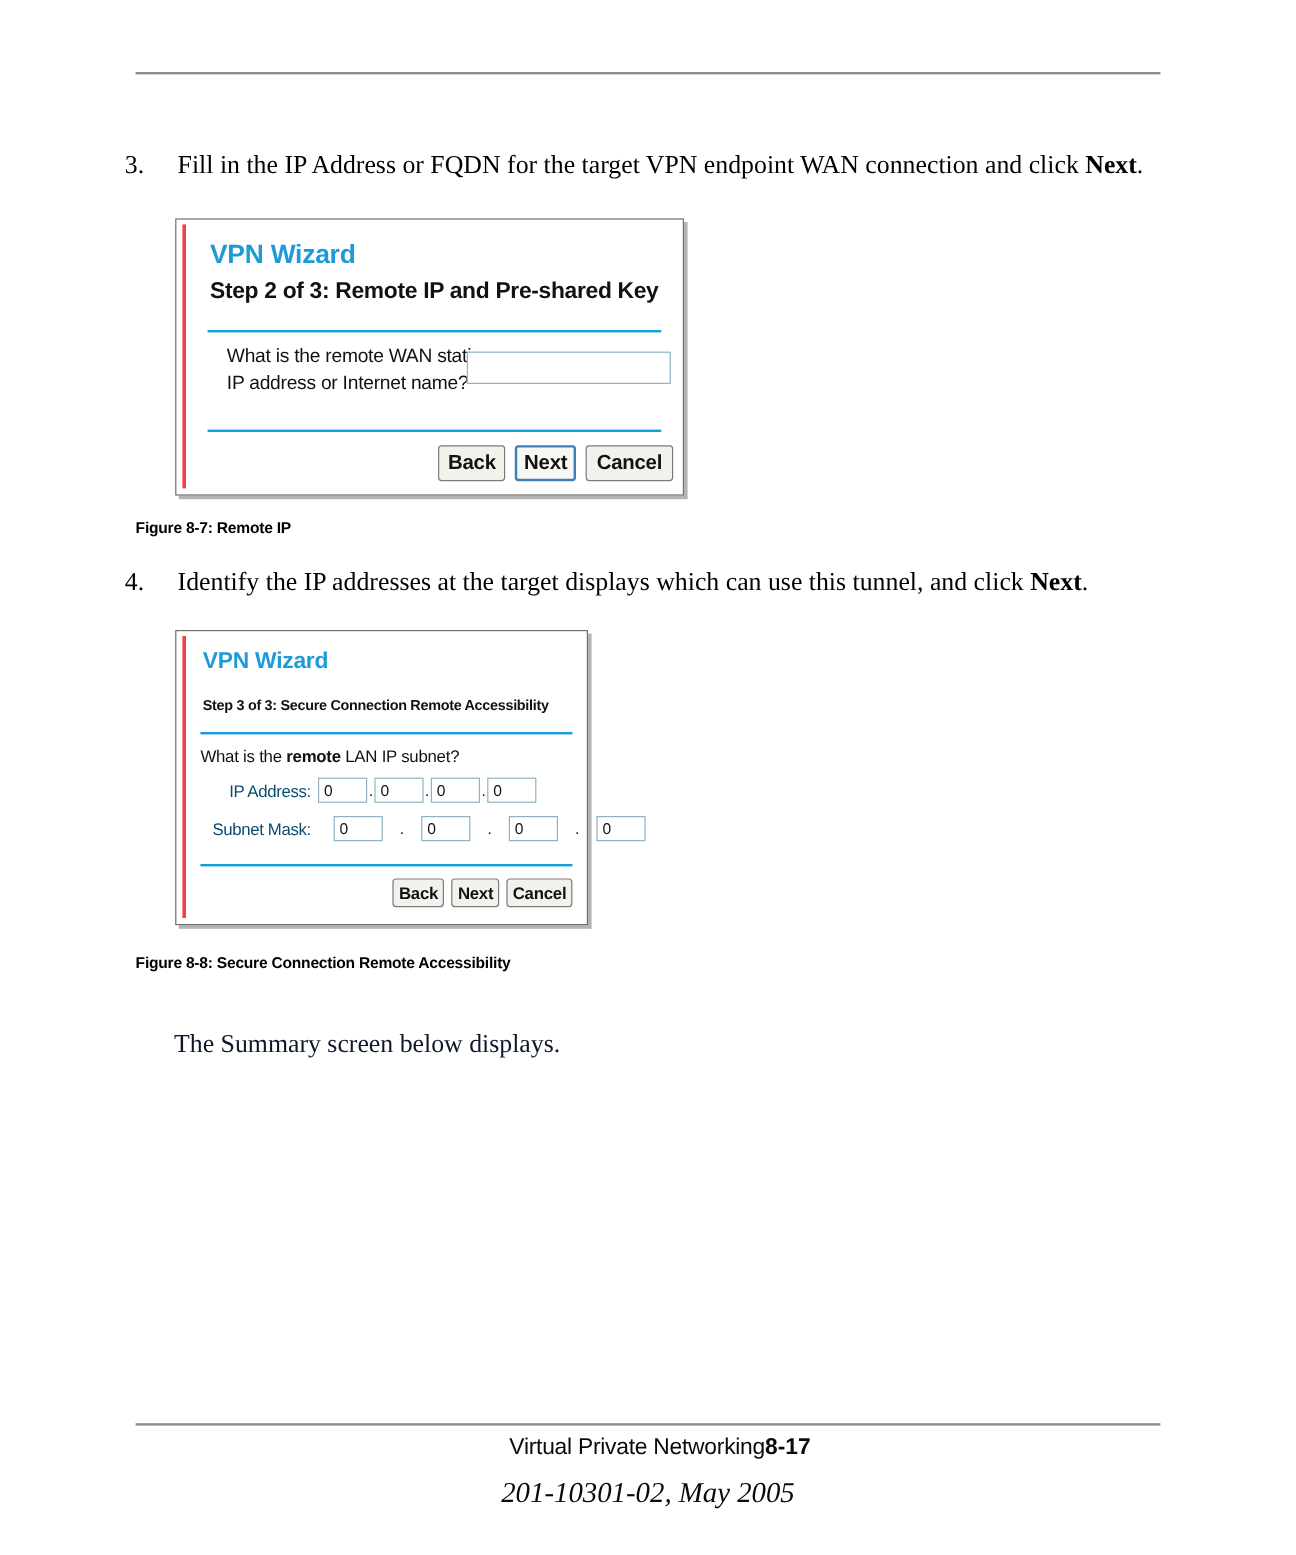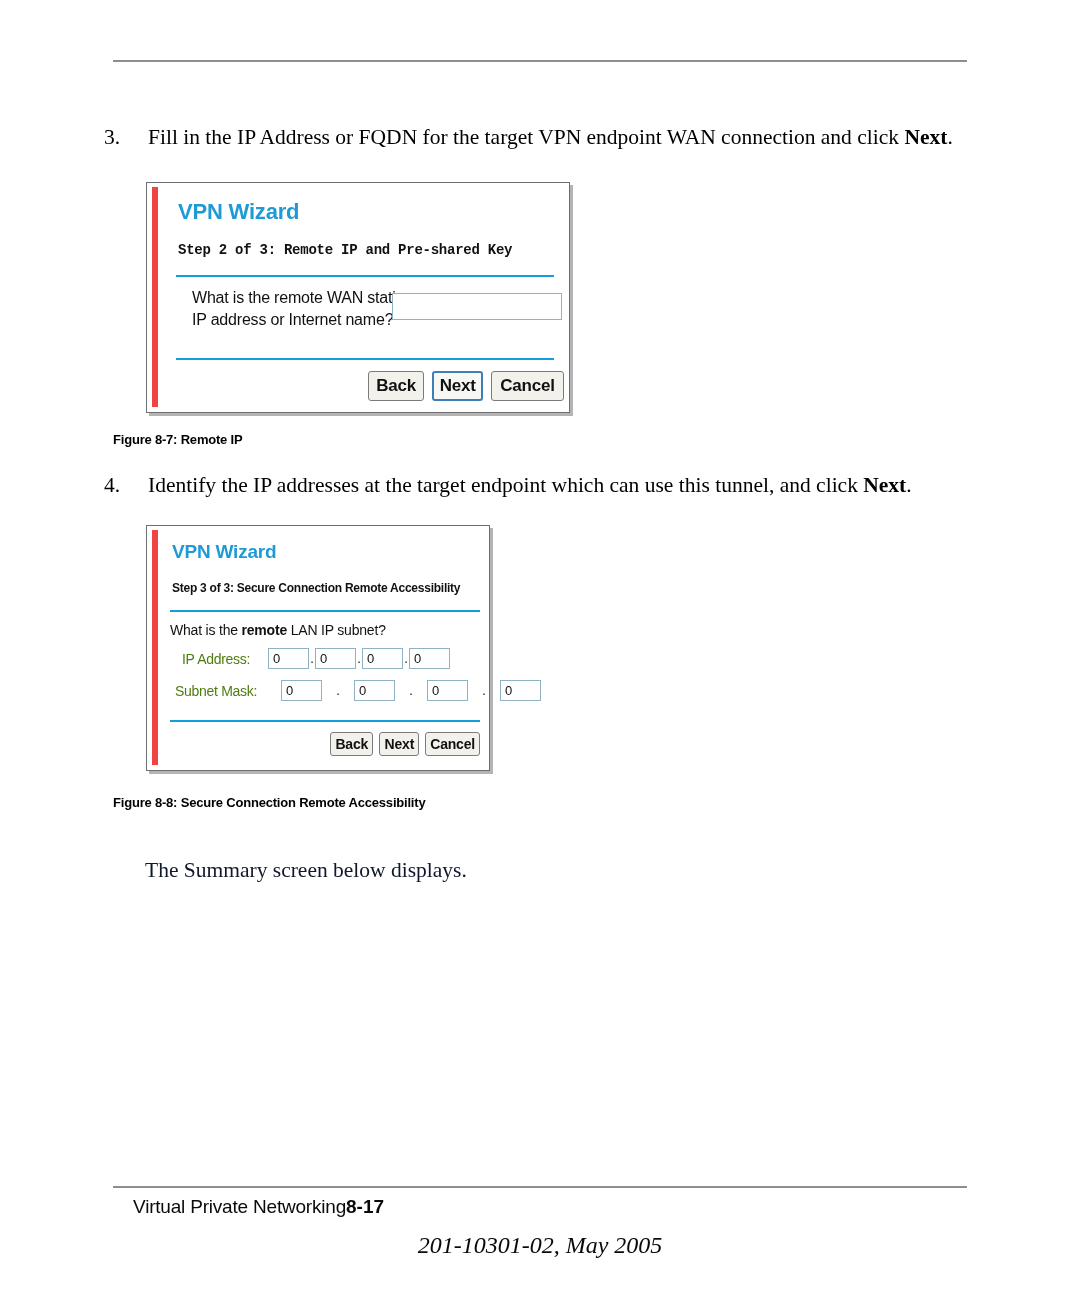--- a/index.html
+++ b/index.html
@@ -94,21 +94,21 @@
     color: #111;
     box-shadow: 3px 3px 0 0 #b4b4b4;
   }
   .wizard-inner {
     position: absolute;
     left: 5px;
     top: 4px;
     right: 5px;
     bottom: 5px;
     background: #ffffff;
-    border-left: 6px solid #ef4444;
+    border-left: 3px solid #ef4444;
     box-sizing: border-box;
   }
   .wizard-title {
     color: #1e9ad6;
     font-weight: bold;
     letter-spacing: -0.2px;
   }
   .wizard-step {
     font-weight: bold;
     letter-spacing: -0.25px;
@@ -158,23 +158,22 @@
     left: 146px;
     top: 182px;
     width: 424px;
     height: 231px;
   }
   #wizard-remote-ip .wizard-title {
     position: absolute; left: 20px; top: 12px;
     font-size: 22px;
   }
   #wizard-remote-ip .wizard-step {
-    position: absolute; left: 20px; top: 55px;
-    font-size: 14px;
-    font-family: Liberation Mono, monospace;
+    position: absolute; left: 20px; top: 45px;
+    font-size: 19px;
   }
   #wizard-remote-ip .rule-1 {
     position: absolute; left: 18px; top: 88px; width: 378px;
   }
   #wizard-remote-ip .wizard-question {
     position: absolute; left: 34px; top: 100px;
     font-size: 16px; line-height: 1.35; width: 230px;
   }
   #wizard-remote-ip .text-input {
     position: absolute; left: 234px; top: 106px;
@@ -215,24 +214,24 @@
     font-size: 14px;
   }
   .octet-row {
     position: absolute;
     display: flex;
     align-items: center;
   }
   .octet-label {
     font-size: 14px;
     letter-spacing: -0.3px;
-    text-align: center;
+    text-align: right;
     width: 92px;
     padding-right: 6px;
-    color: #4d7c0f;
+    color: #0c4a6e;
     white-space: nowrap;
   }
   .octet {
     width: 41px;
     height: 21px;
     border: 1px solid #8fb3c4;
     background: #fff;
     box-sizing: border-box;
     font-size: 13px;
     font-family: "Liberation Sans", "DejaVu Sans", sans-serif;
@@ -268,21 +267,21 @@
     left: 113px;
     top: 1186px;
     width: 854px;
   }
   .page-footer-rule {
     height: 2px;
     background: #8e8e8e;
   }
   .footer-line {
     display: flex;
-    justify-content: flex-start;
+    justify-content: center;
     align-items: baseline;
     margin-top: 8px;
     font-family: "Liberation Sans", "DejaVu Sans", sans-serif;
     margin-left: 20px;
   }
   .footer-section {
     font-size: 19px;
     letter-spacing: -0.2px;
     color: #0a0a0a;
   }
@@ -325,21 +324,21 @@
       <div class="btn btn-next focused">Next</div>
       <div class="btn btn-cancel">Cancel</div>
     </div>
   </div>
 </div>
 
 <div class="figure-caption" id="caption-8-7">Figure 8-7:  Remote IP</div>
 
 <div class="step" id="step-4">
   <span class="num">4.</span>
-  <span class="body"><span>Identify the IP addresses at the target endpoint which can use this tunnel, and click </span><b>Next</b><span>.</span></span>
+  <span class="body"><span>Identify the IP addresses at the target displays which can use this tunnel, and click </span><b>Next</b><span>.</span></span>
 </div>
 
 <div class="wizard" id="wizard-remote-accessibility">
   <div class="wizard-inner">
     <div class="wizard-title">VPN Wizard</div>
     <div class="wizard-step">Step 3 of 3: Secure Connection Remote Accessibility</div>
     <div class="rule-blue rule-1"></div>
     <div class="wizard-question"><span>What is the </span><b>remote</b><span> LAN IP subnet?</span></div>
 
     <div class="octet-row" id="ip-address-row">

